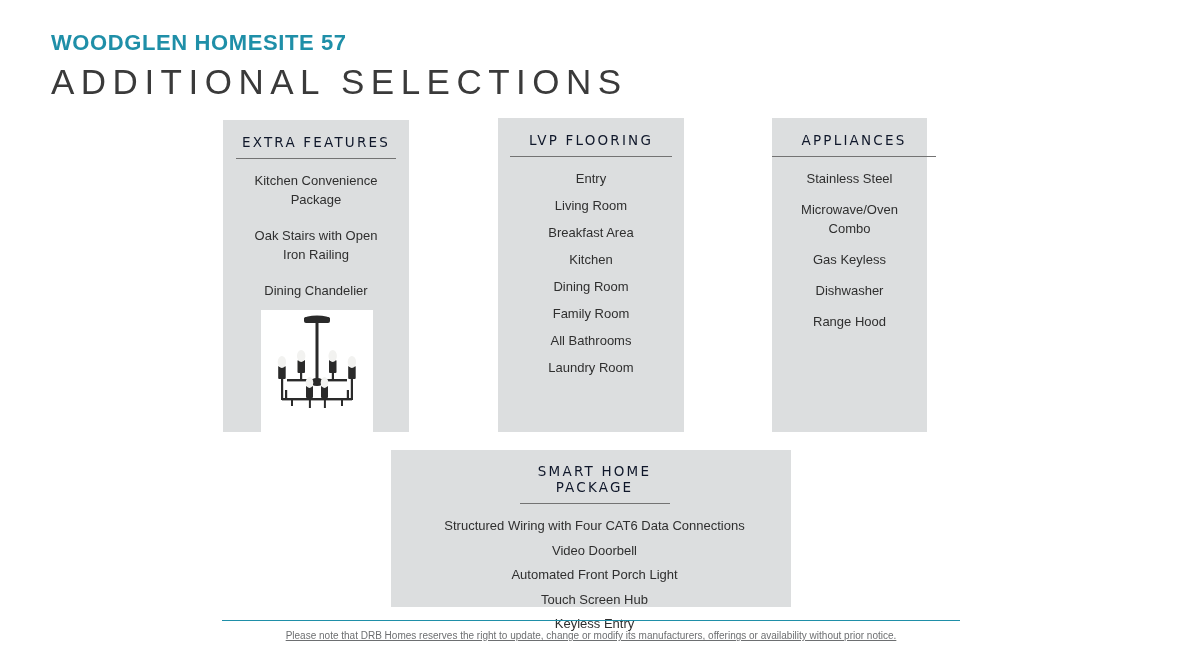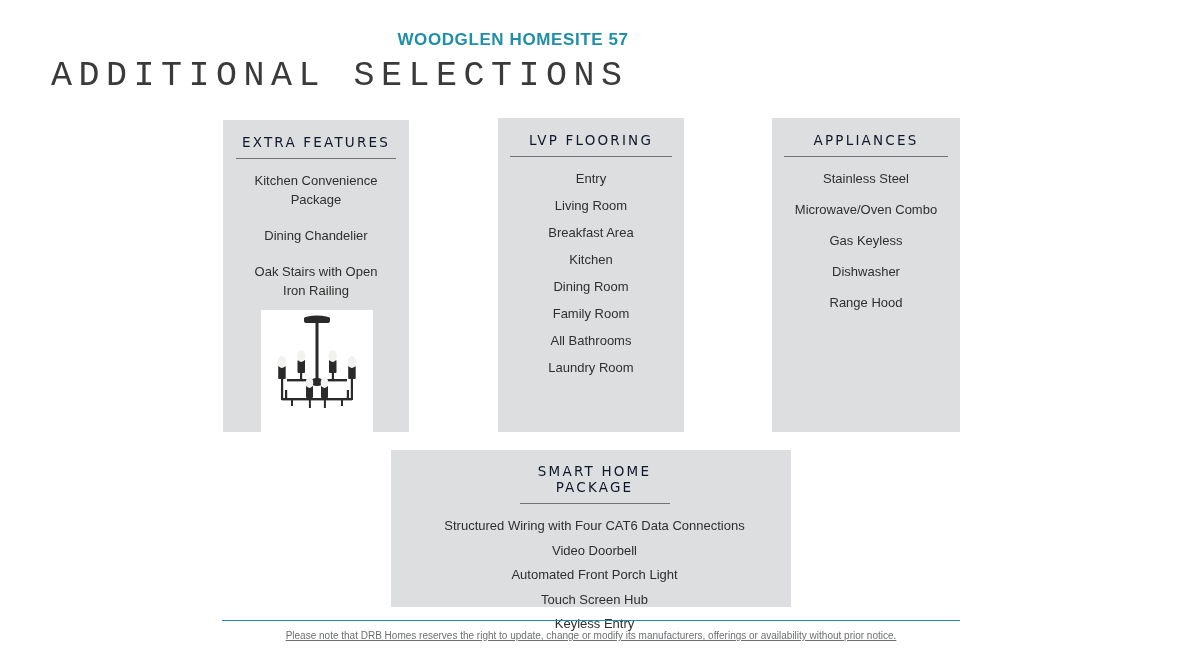--- a/index.html
+++ b/index.html
@@ -14,37 +14,36 @@
     overflow: hidden;
   }
 
   
   #header {
     position: absolute;
     left: 51px;
     top: 30px;
   }
   #eyebrow {
-    font-size: 17px;
+    font-size: 22px;
     letter-spacing: 0.6px;
     color: #1f8fa8;
     font-weight: bold;
     text-transform: uppercase;
     white-space: nowrap;
-    text-align: right;
   }
   #main-title {
     font-size: 35px;
     letter-spacing: 6.5px;
     color: #3a3a3a;
     font-weight: 300;
     text-transform: uppercase;
     margin-top: 6px;
     white-space: nowrap;
-    font-family: Liberation Mono, monospace;
+    font-family: Liberation Sans, sans-serif;
     font-stretch: condensed;
   }
 
   
   .card {
     position: absolute;
     background: #dcdedf;
     padding-top: 14px;
   }
   .card-title {
@@ -89,21 +88,21 @@
     width: 186px;
     height: 314px;
   }
   #card-lvp-flooring .card-title { width: 162px; }
   #card-lvp-flooring .card-list li { margin-bottom: 8px; }
 
   
   #card-appliances {
     left: 772px;
     top: 118px;
-    width: 188px;
+    width: 155px;
     height: 314px;
   }
   #card-appliances .card-title { width: 164px; }
   #card-appliances .card-list li { margin-bottom: 12px; }
 
   
   #card-smart-home {
     left: 391px;
     top: 450px;
     width: 400px;
@@ -150,22 +149,22 @@
 
 <div id="header">
   <div id="eyebrow">WOODGLEN HOMESITE 57</div>
   <div id="main-title">ADDITIONAL SELECTIONS</div>
 </div>
 
 <div class="card" id="card-extra-features">
   <div class="card-title">EXTRA FEATURES</div>
   <ul class="card-list">
     <li>Kitchen Convenience Package</li>
+    <li>Oak Stairs with Open Iron Railing</li>
     <li>Dining Chandelier</li>
-    <li>Oak Stairs with Open Iron Railing</li>
   </ul>
 
   <div id="chandelier-image">
     <svg width="112" height="122" viewBox="0 0 112 122" aria-hidden="true">
       <rect x="0" y="0" width="112" height="122" fill="#ffffff"></rect>
 
       <ellipse cx="56" cy="9" rx="13" ry="3.5" fill="#2a2a2a"></ellipse>
       <rect x="43" y="7" width="26" height="6" rx="2" fill="#2a2a2a"></rect>
 
       <rect x="54.5" y="13" width="3" height="57" fill="#2a2a2a"></rect>

